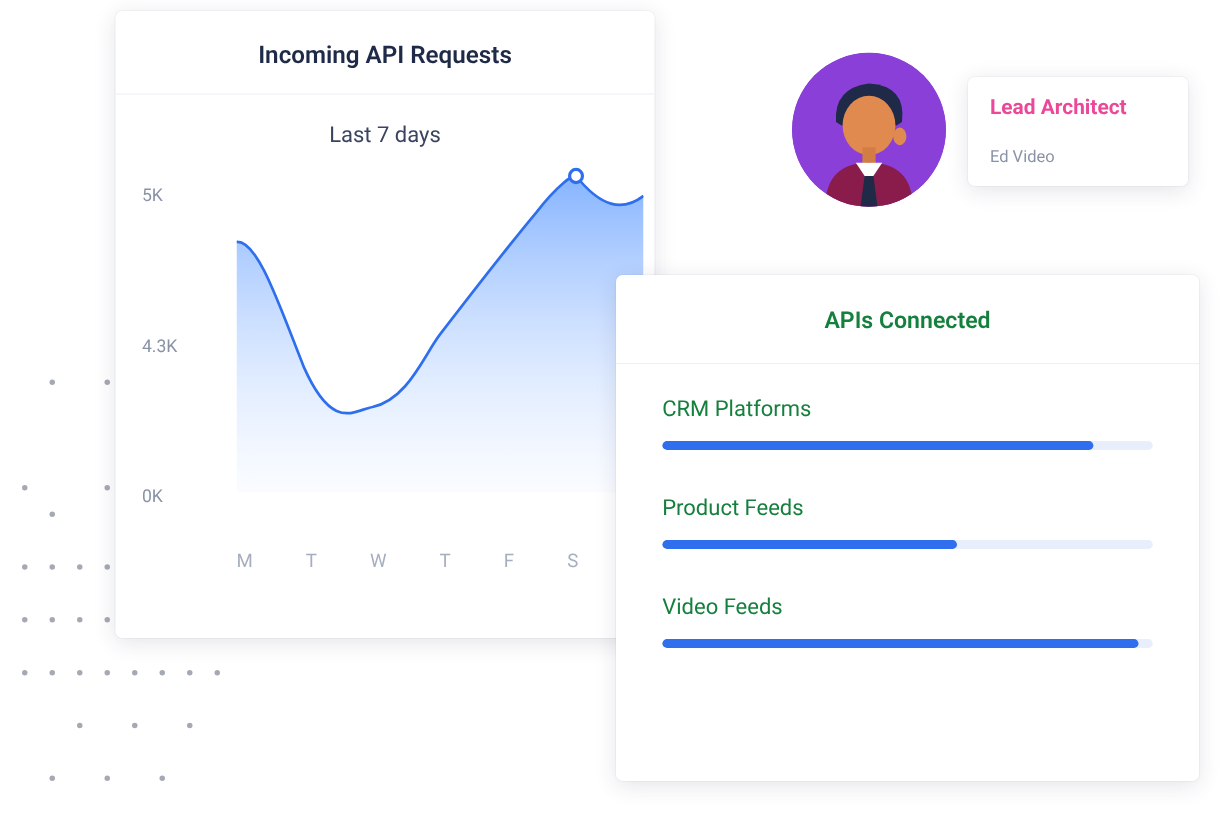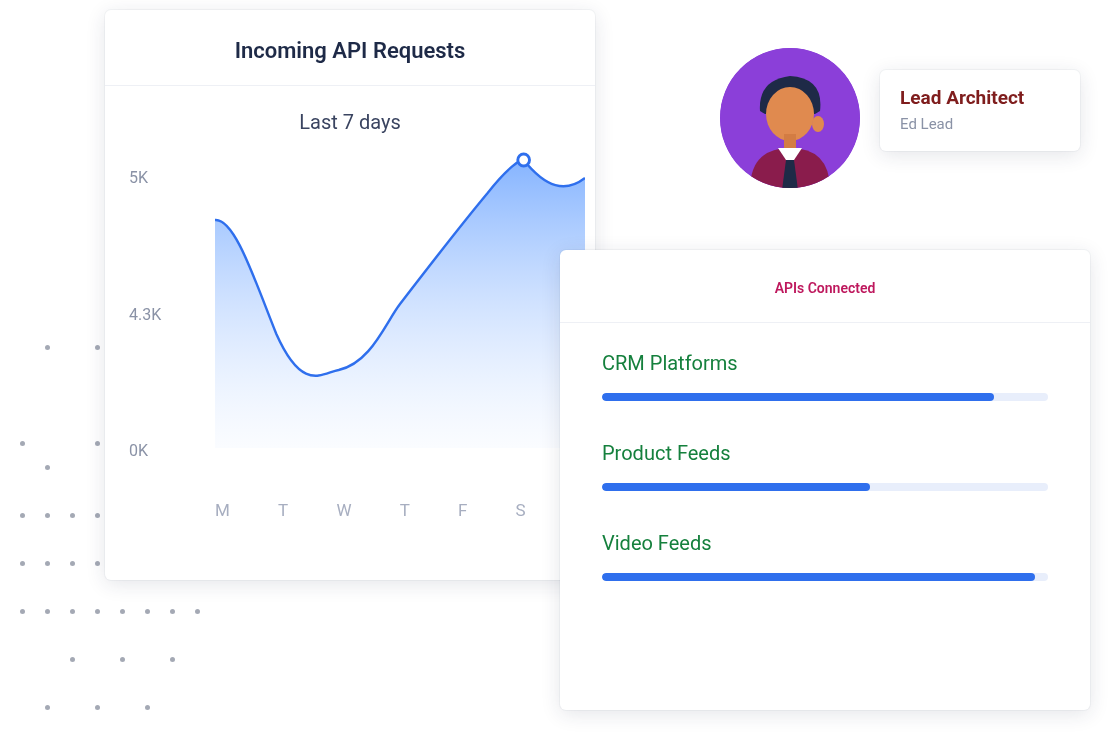--- a/index.html
+++ b/index.html
@@ -21,26 +21,26 @@
   .chart-body { position: relative; height: 330px; margin-top: 6px; }
   .ylabels { position: absolute; left: 24px; top: 12px; height: 100%; display: flex; flex-direction: column; justify-content: space-between; font-size: 16px; color: #8a92a6; padding: 8px 0 30px; }
   .plot { position: absolute; left: 110px; right: 10px; top: 0; bottom: 30px; }
   .plot svg { width: 100%; height: 100%; display: block; }
   .xlabels { position: absolute; left: 110px; right: 10px; bottom: -42px; display: flex; justify-content: space-between; font-size: 17px; color: #a7aec0; letter-spacing: 1px; }
 
   
   .avatar { position: absolute; left: 720px; top: 48px; width: 140px; height: 140px; border-radius: 50%; background: #8b3fd9; overflow: hidden; }
   .avatar svg { width: 100%; height: 100%; display: block; }
   .profile-card { left: 880px; top: 70px; width: 200px; padding: 16px 20px 18px; }
-  .profile-role { font-size: 19px; font-weight: 700; color: #7f1d1d; margin-bottom: 6px; }
+  .profile-role { font-size: 19px; font-weight: 700; color: #ec4899; margin-bottom: 24px; }
   .profile-name { font-size: 15px; color: #8a92a6; }
 
   
   .apis-card { left: 560px; top: 250px; width: 530px; height: 460px; }
-  .apis-title { text-align: center; font-size: 14px; font-weight: 600; color: #be185d; padding: 30px 0 26px; border-bottom: 1px solid #eef0f5; }
+  .apis-title { text-align: center; font-size: 21px; font-weight: 600; color: #15803d; padding: 30px 0 26px; border-bottom: 1px solid #eef0f5; }
   .apis-body { padding: 28px 42px 10px; }
   .api-row { margin-bottom: 40px; }
   .api-label { font-size: 20px; color: #15803d; margin-bottom: 18px; }
   .bar-track { width: 100%; height: 8px; background: #e8eefb; border-radius: 6px; overflow: hidden; }
   .bar-fill { height: 100%; background: #2f6fed; border-radius: 6px; }
 </style>
 </head>
 <body>
 
 <div class="stage">
@@ -232,21 +232,21 @@
       <ellipse cx="98" cy="76" rx="6" ry="8" fill="#e08a4f"></ellipse>
       <rect x="64" y="86" width="12" height="16" fill="#d37c43"></rect>
       <path d="M 30 142 Q 30 100 70 100 Q 110 100 110 142 Z" fill="#8a1c4c"></path>
       <path d="M 58 100 L 82 100 L 70 118 Z" fill="#ffffff"></path>
       <path d="M 66 112 L 74 112 L 78 142 L 62 142 Z" fill="#1e2a47"></path>
     </svg>
   </div>
 
   <div class="card profile-card">
     <div class="profile-role">Lead Architect</div>
-    <div class="profile-name">Ed Lead</div>
+    <div class="profile-name">Ed Video</div>
   </div>
 
   <div class="card apis-card">
     <div class="apis-title">APIs Connected</div>
     <div class="apis-body">
       <div class="api-row">
         <div class="api-label">CRM Platforms</div>
         <div class="bar-track">
           <div class="bar-fill" style="width: 88%;"></div>
         </div>

